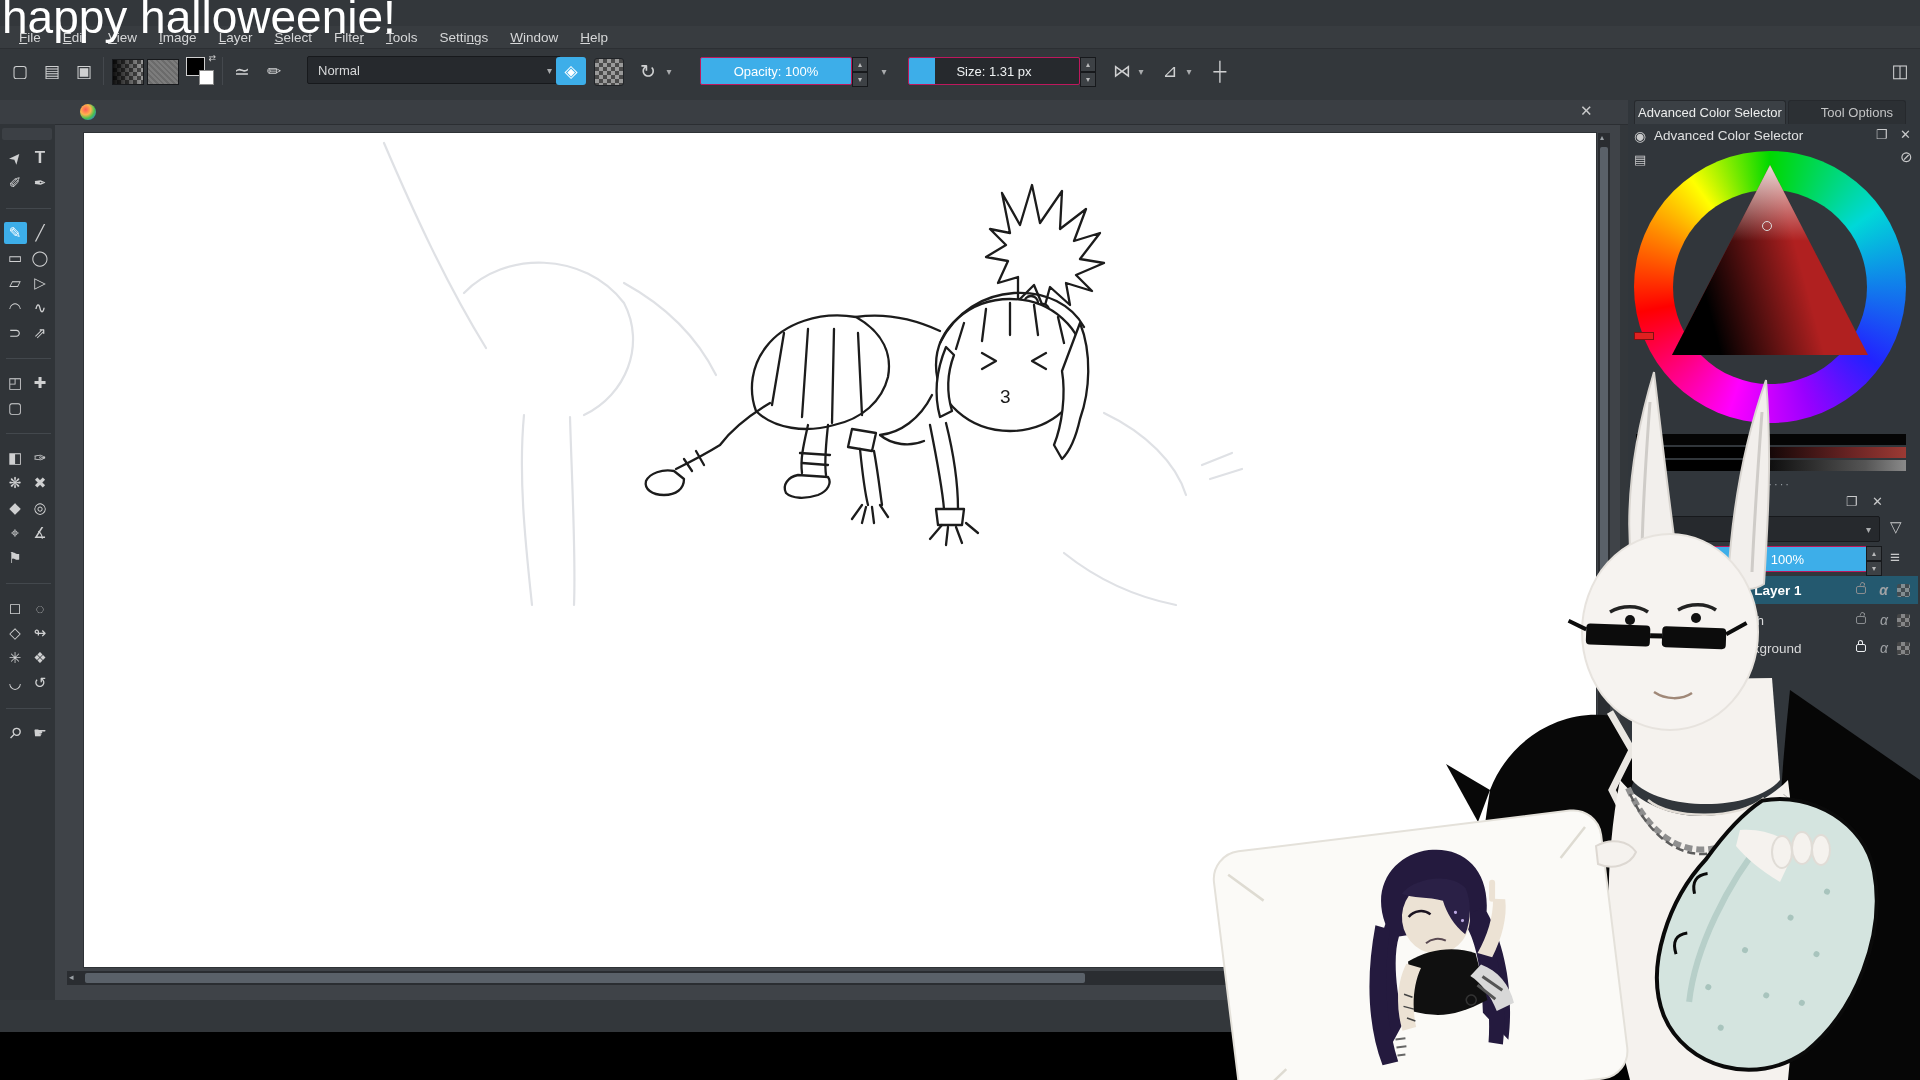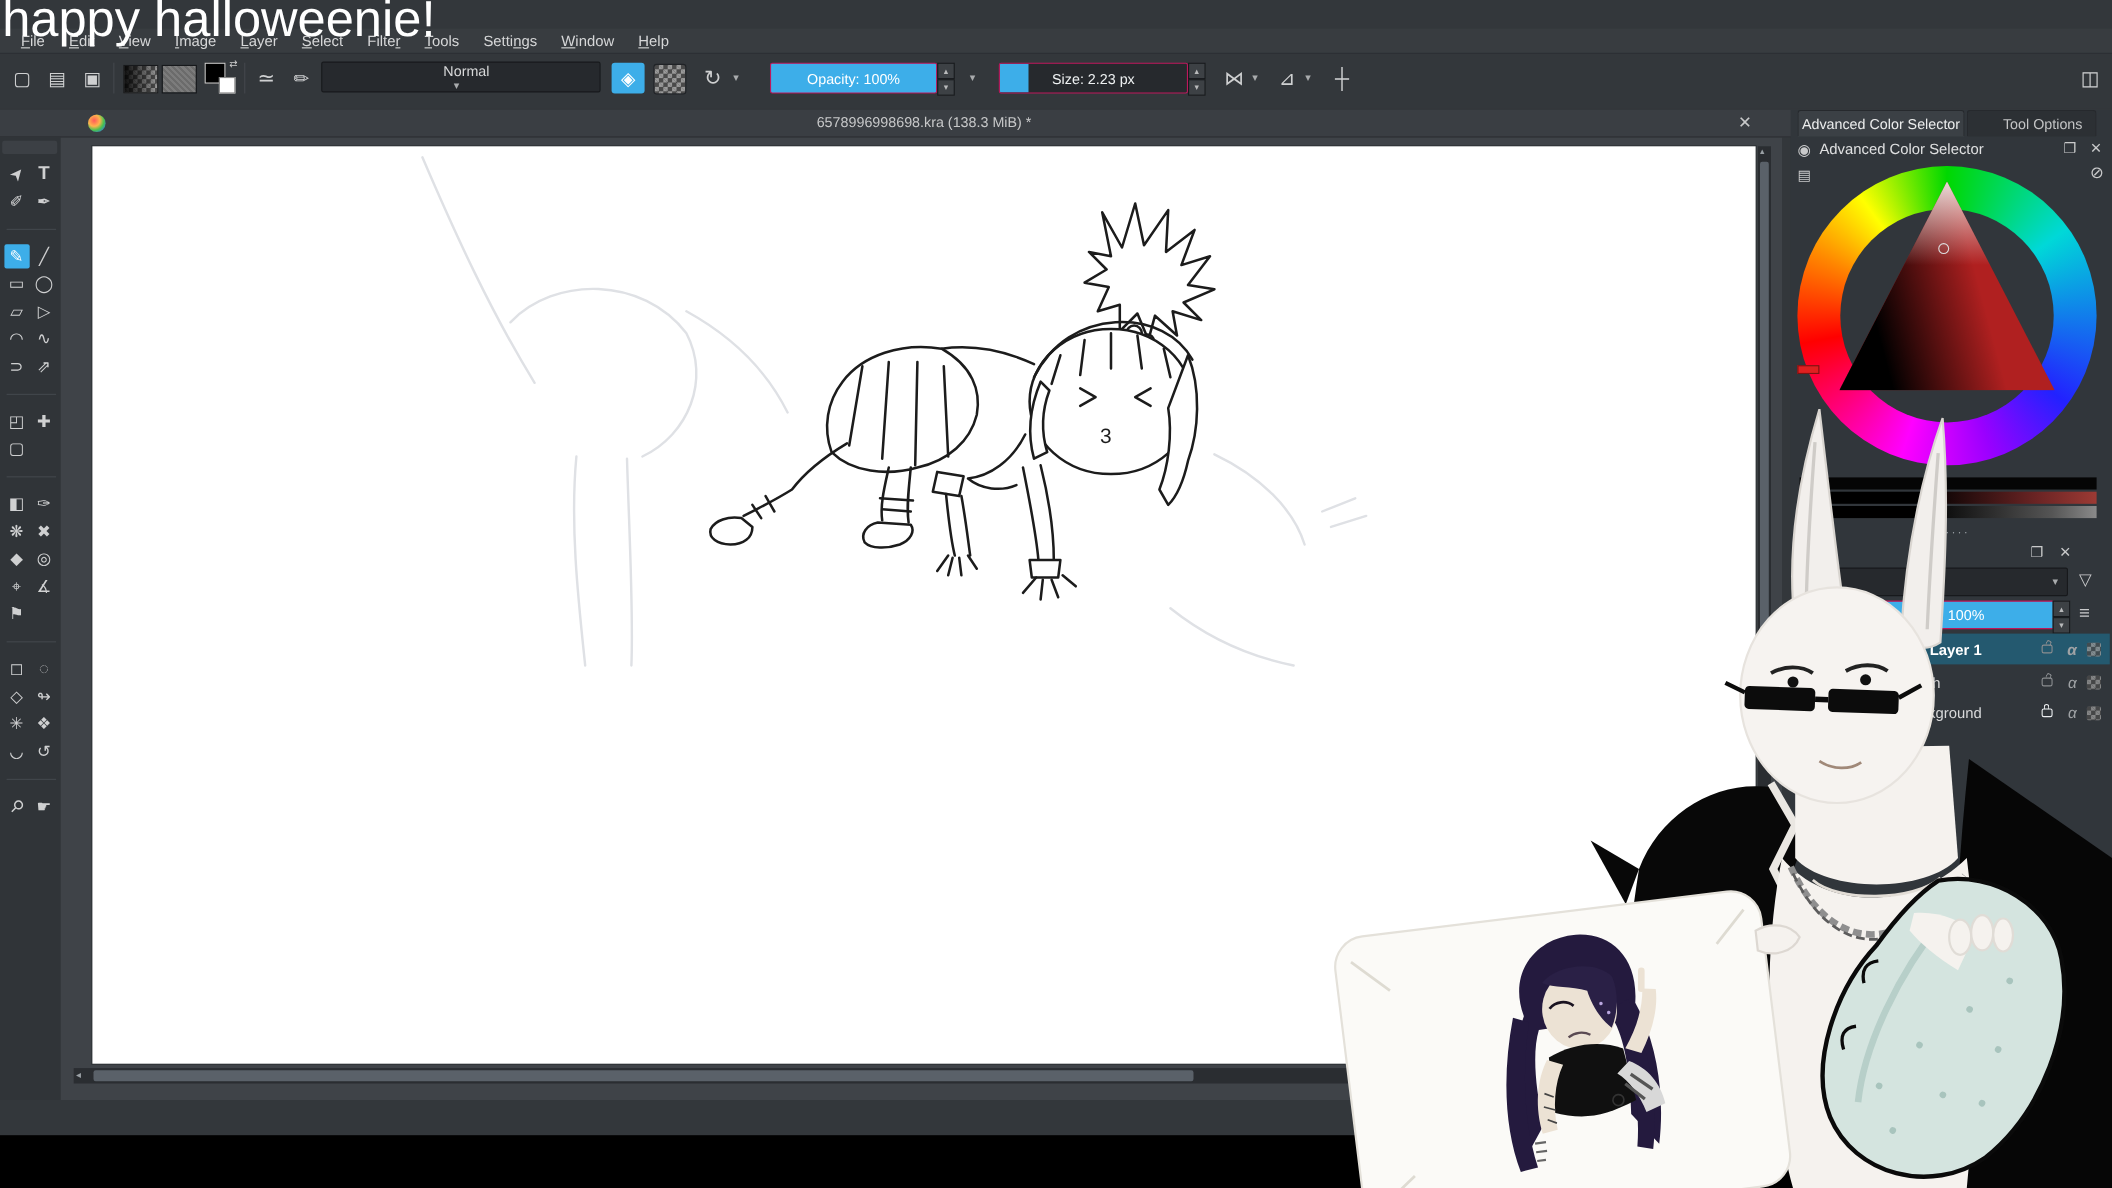--- a/index.html
+++ b/index.html
@@ -120,21 +120,21 @@
          background:repeating-linear-gradient(45deg,#7c7c7c 0 2px,#6b6b6b 2px 4px);"></div>
     <div class="abs" style="left:186px;top:8px;width:28px;height:28px;">
       <div style="position:absolute;left:0;top:0;width:17px;height:17px;background:#000;border:1px solid #cfcfcf;"></div>
       <div style="position:absolute;right:0;bottom:0;width:13px;height:13px;background:#fff;border:1px solid #888;"></div>
       <div style="position:absolute;right:-2px;top:-4px;font-size:9px;color:#d0d0d0;">⇄</div>
     </div>
     <div class="tsep" style="left:222px;"></div>
     <div class="tbtn" style="left:228px;font-size:19px;">≃</div>
     <div class="tbtn" style="left:260px;">✏</div>
 
-    <div class="ddown" style="left:292px;top:7px;width:252px;height:26px;flex-direction:column;">
+    <div class="ddown" style="left:307px;top:7px;width:252px;height:26px;">
       <span style="padding-left:10px;flex:1;">Normal</span>
       <span class="arrow" style="padding-right:8px;">▾</span>
     </div>
 
     <div class="tbtn" style="left:556px;background:#3daee9;color:#fff;width:30px;">◈</div>
     <div class="abs checker" style="left:594px;top:9px;width:28px;height:26px;border-radius:3px;border:1px solid #202327;"></div>
     <div class="tbtn" style="left:634px;font-size:19px;">↻</div>
     <div class="tbtn" style="left:662px;width:14px;">
         <span class="arrow">▾</span>
       </div>
@@ -145,21 +145,21 @@
     <div class="spin" style="left:852px;top:8px;">
       <span>▴</span>
         <span>▾</span>
     </div>
     <div class="tbtn" style="left:876px;width:16px;">
         <span class="arrow">▾</span>
       </div>
 
     <div class="slider" style="left:908px;top:8px;width:170px;height:26px;">
       <div style="position:absolute;left:0;top:0;width:26px;height:100%;background:#3daee9;"></div>
-      <span style="position:relative;">Size: 2.23 px</span>
+      <span style="position:relative;">Size: 1.31 px</span>
     </div>
     <div class="spin" style="left:1080px;top:8px;">
       <span>▴</span>
         <span>▾</span>
     </div>
 
     <div class="tbtn" style="left:1108px;font-size:18px;">⋈</div>
     <div class="tbtn" style="left:1134px;width:14px;">
         <span class="arrow">▾</span>
       </div>
@@ -168,21 +168,20 @@
         <span class="arrow">▾</span>
       </div>
     <div class="tbtn" style="left:1206px;font-size:18px;">┼</div>
 
     <div class="tbtn" style="left:1886px;font-size:18px;">◫</div>
   </div>
 
   <div class="abs" id="tabstrip">
     <div class="abs" style="left:80px;top:4px;width:16px;height:16px;border-radius:50%;
          background:radial-gradient(circle at 35% 35%,#ff5a5a,#ffb24d 35%,#49c24f 60%,#2f7dd6 85%);"></div>
-    <div id="doc-title">6578996998698.kra (138.3 MiB) *</div>
     <div class="abs" style="left:1580px;top:2px;font-size:15px;color:#c8c9ca;">✕</div>
   </div>
 
   <div class="abs" id="toolbox">
     <div id="toolbox-handle"></div>
     <div id="toolgrid">
       <span class="tool" style="transform:rotate(-50deg);">➤</span>
       <span class="tool" style="font-weight:bold;font-size:17px;">T</span>
       <span class="tool">✐</span>
       <span class="tool">✒</span>

